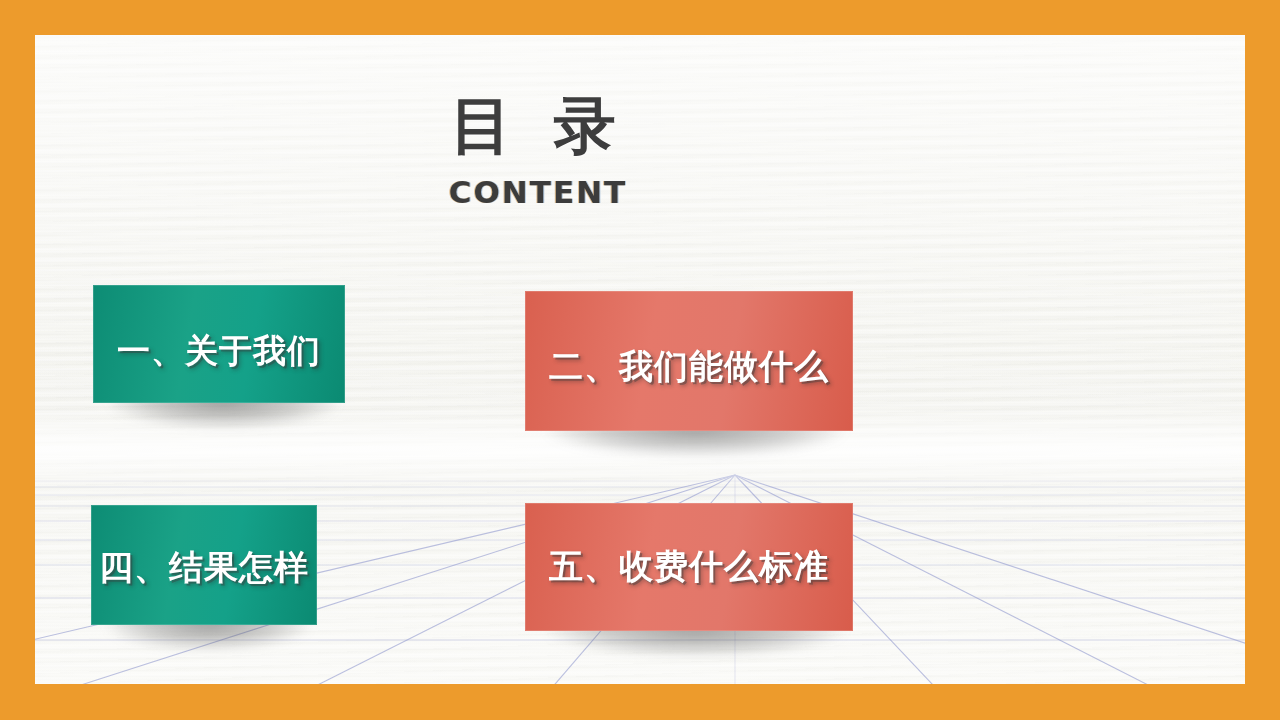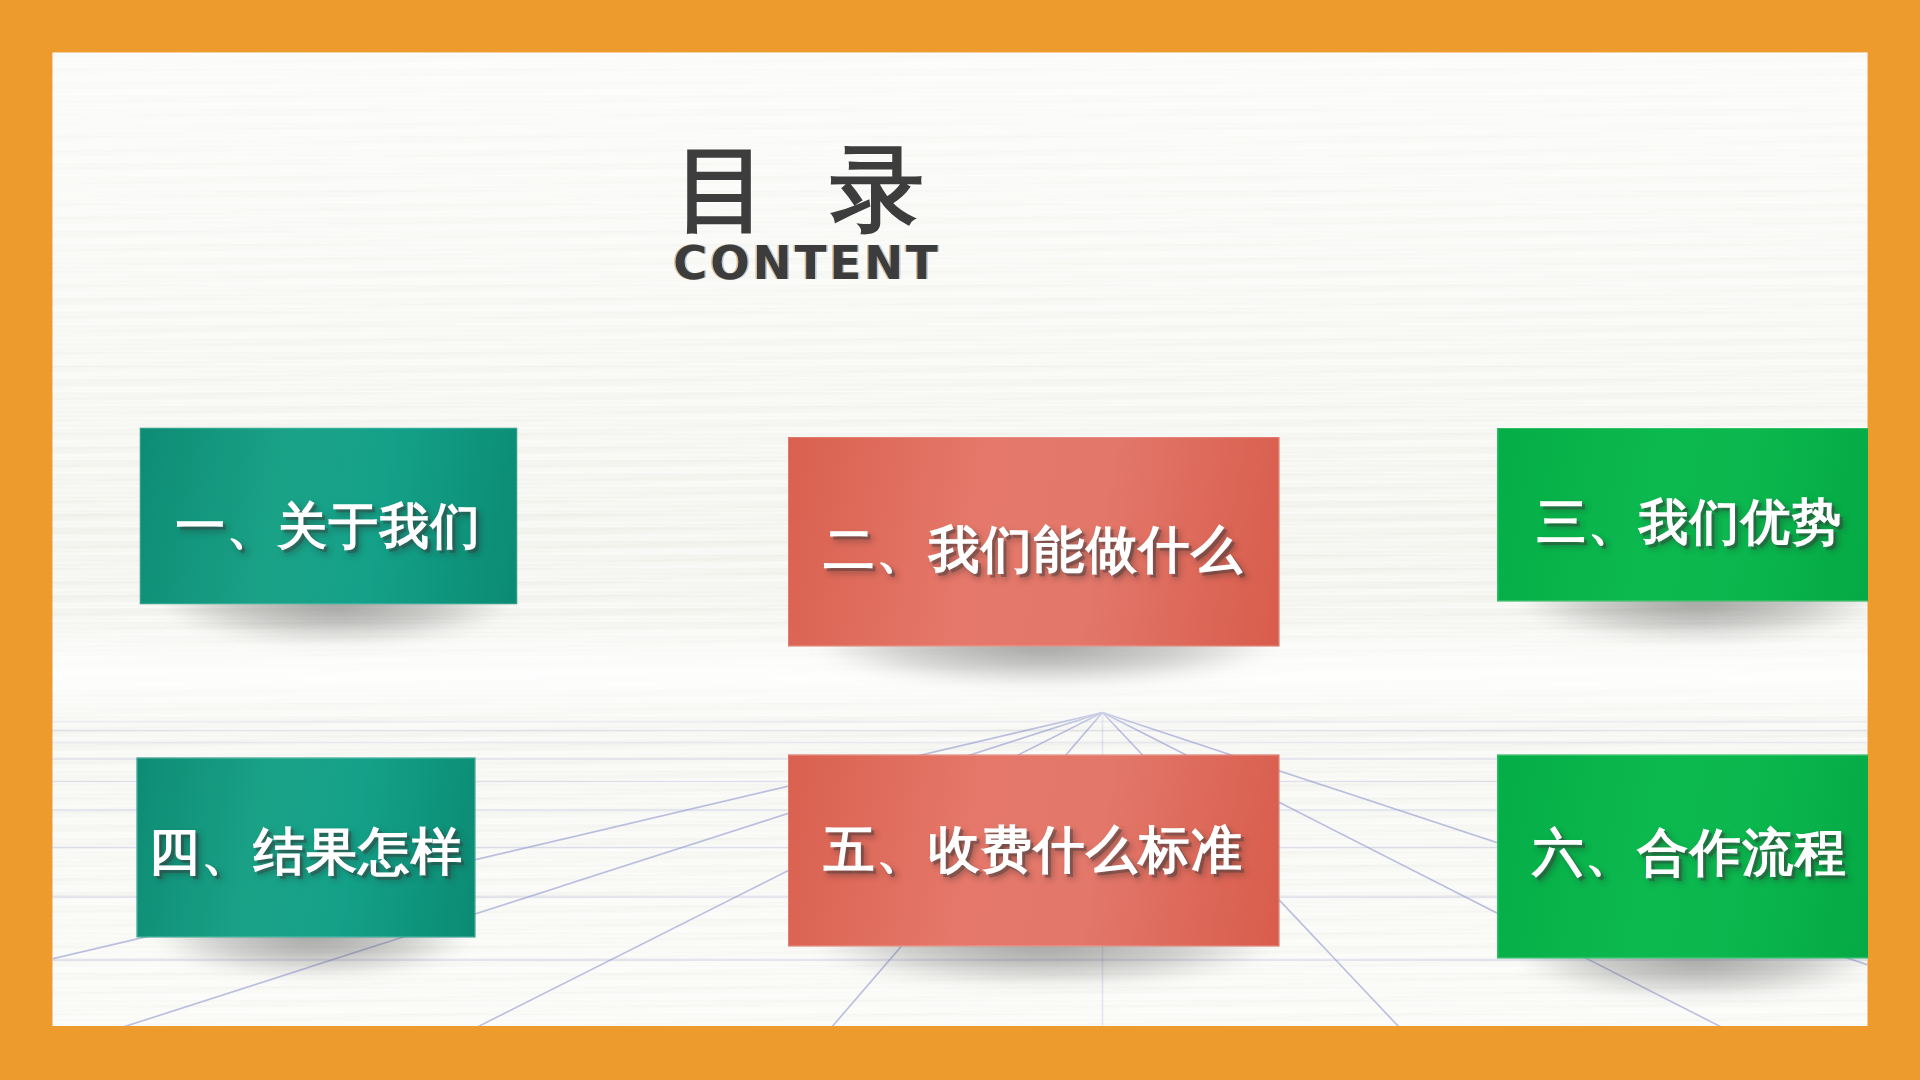--- a/index.html
+++ b/index.html
@@ -94,21 +94,21 @@
   }
   #main-title {
     font-size: 62px;
     font-weight: bold;
     color: #3d3d3d;
     letter-spacing: 10px;
     line-height: 1.05;
     text-shadow: 0 1px 0 rgba(255,255,255,.6);
   }
   #sub-title {
-    margin-top: 0;
+    margin-top: 16px;
     font-size: 31px;
     font-weight: bold;
     color: #3c3c3c;
     letter-spacing: 2px;
     text-shadow: -1px 0 rgba(200,140,60,.55), 1px 0 rgba(90,140,190,.45);
   }
 
   
   .card {
     position: absolute;
@@ -229,42 +229,30 @@
       </div>
     </div>
 
     <div class="card salmon" id="card-2">
       <div class="card-shadow"></div>
       <div class="card-inner">
         <span class="card-label">二、我们能做什么</span>
       </div>
     </div>
 
-    <div class="card green" id="card-3">
-      <div class="card-shadow"></div>
-      <div class="card-inner">
-        <span class="card-label">三、我们优势</span>
-      </div>
-    </div>
 
     <div class="card teal" id="card-4">
       <div class="card-shadow"></div>
       <div class="card-inner">
         <span class="card-label">四、结果怎样</span>
       </div>
     </div>
 
     <div class="card salmon" id="card-5">
       <div class="card-shadow"></div>
       <div class="card-inner">
         <span class="card-label">五、收费什么标准</span>
       </div>
     </div>
 
-    <div class="card green" id="card-6">
-      <div class="card-shadow"></div>
-      <div class="card-inner">
-        <span class="card-label">六、合作流程</span>
-      </div>
-    </div>
 
   </div>
 </div>
 
 </body></html>

